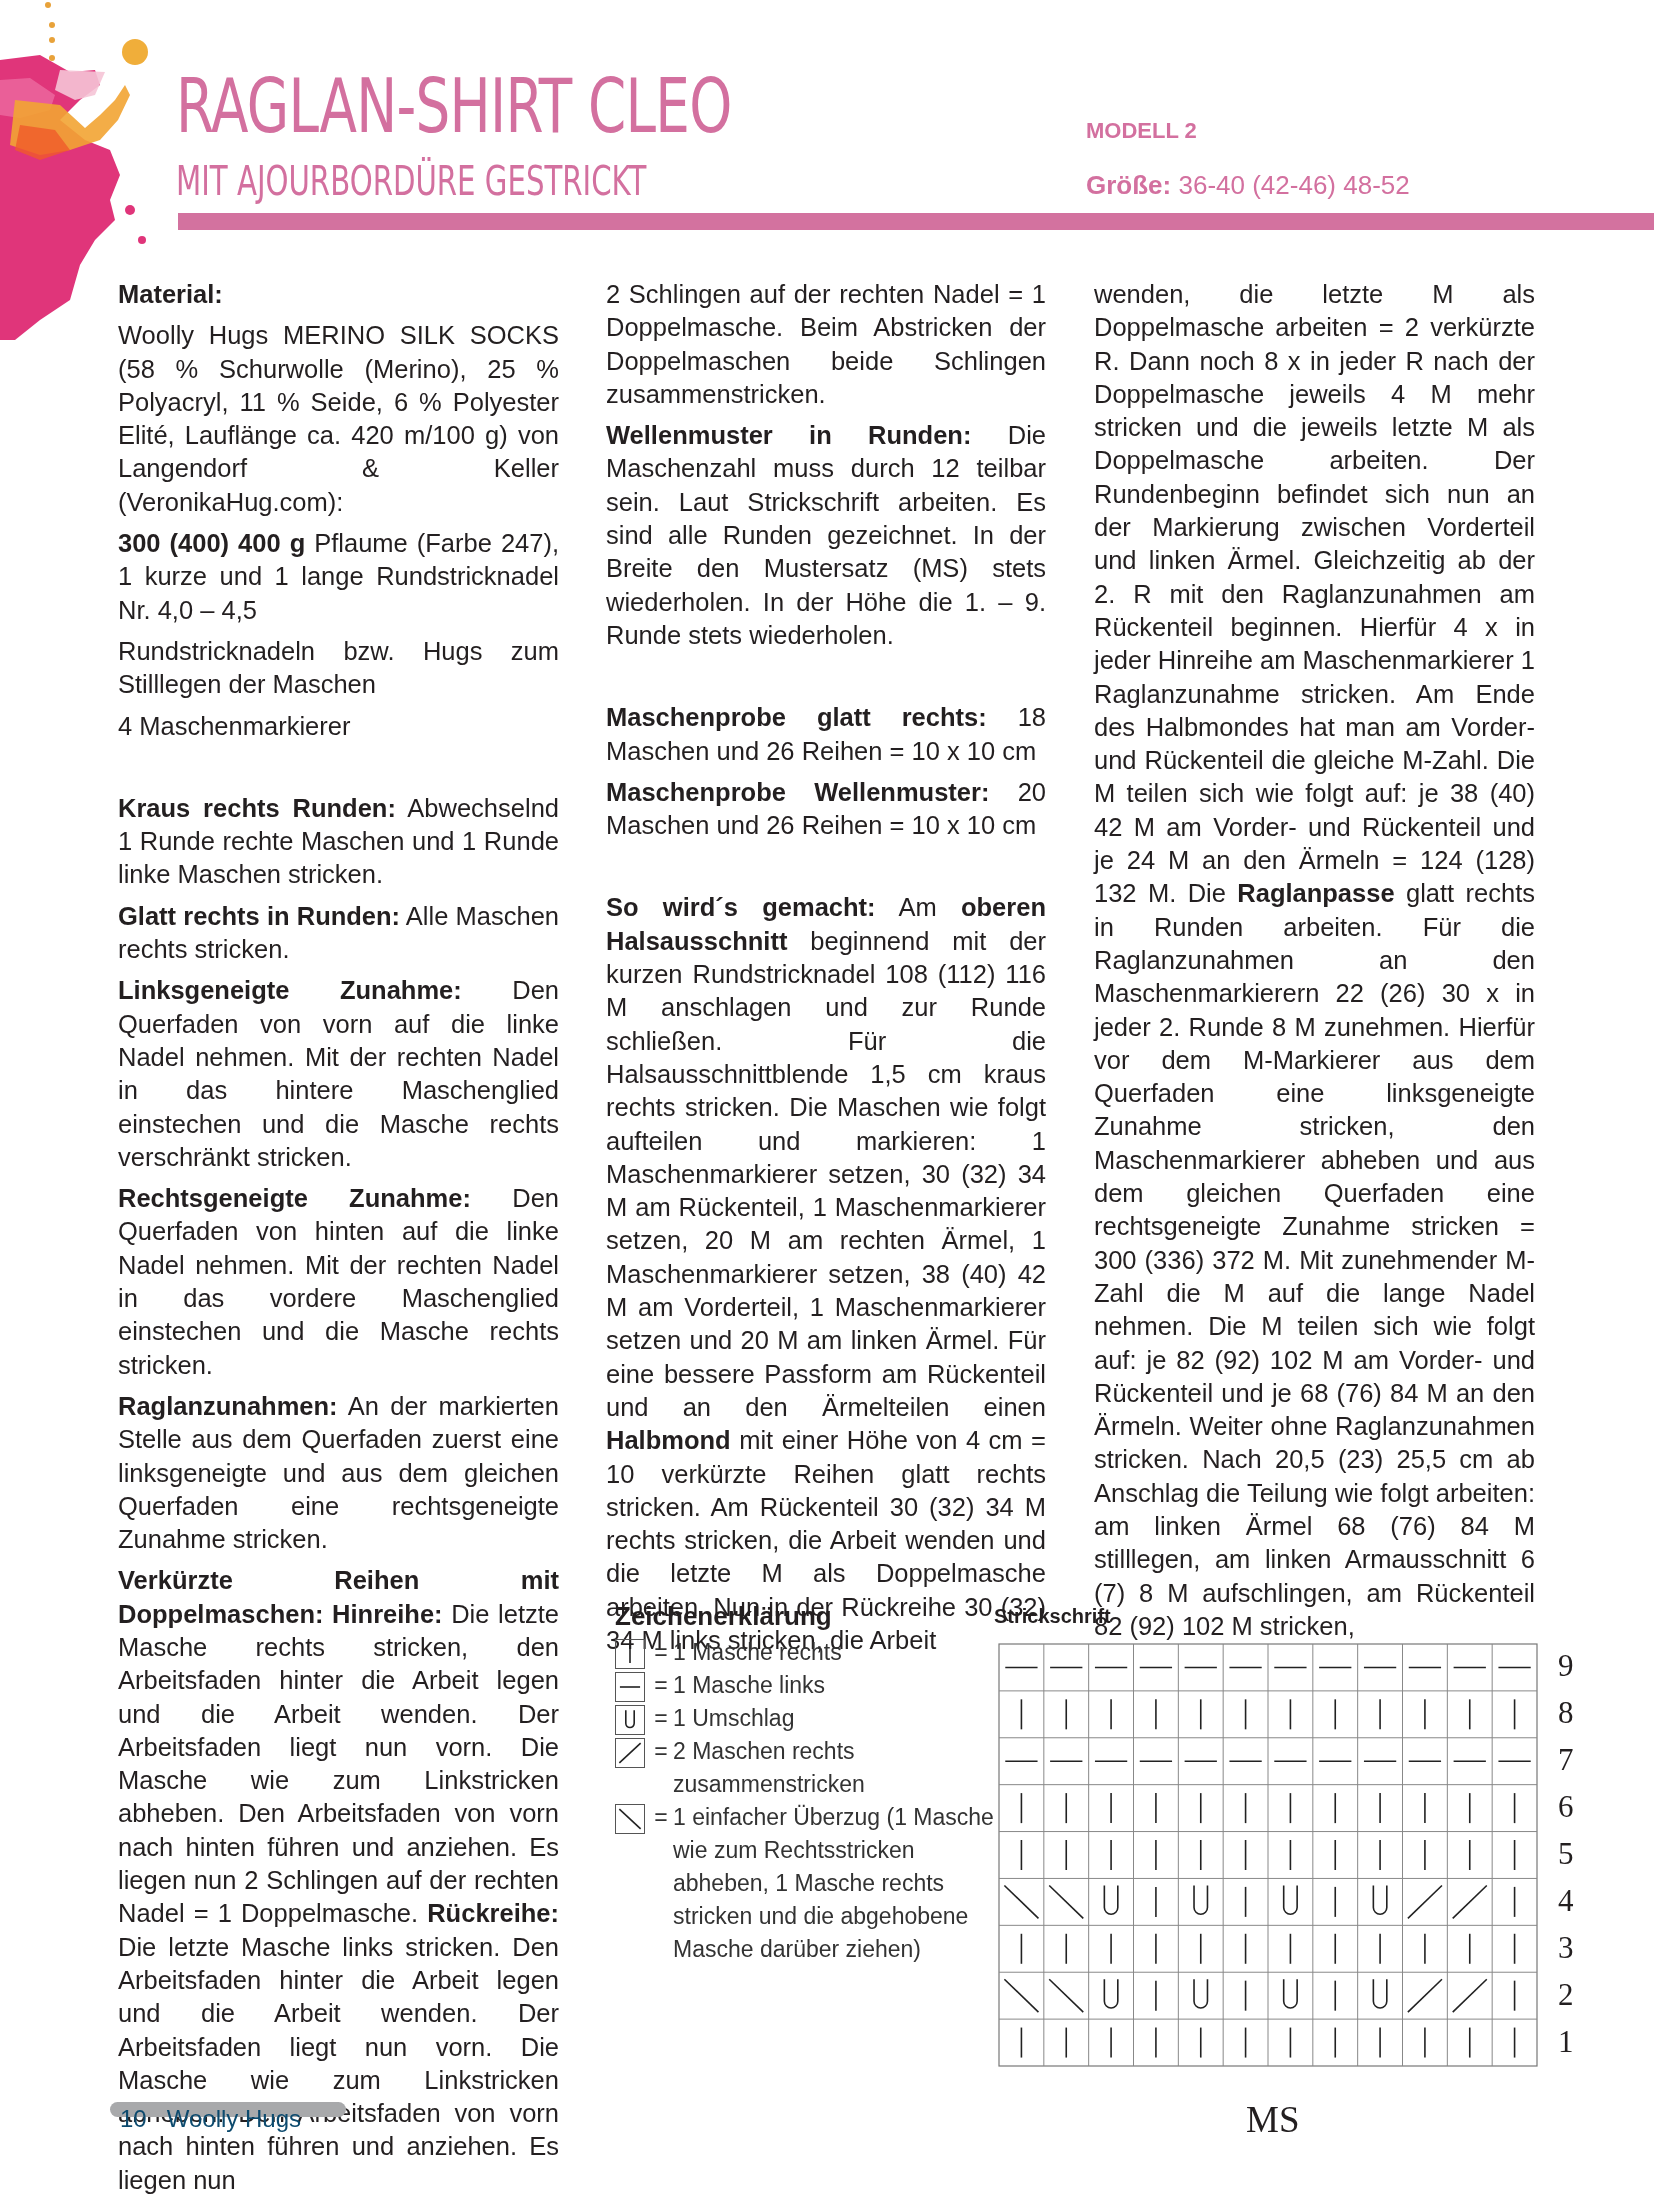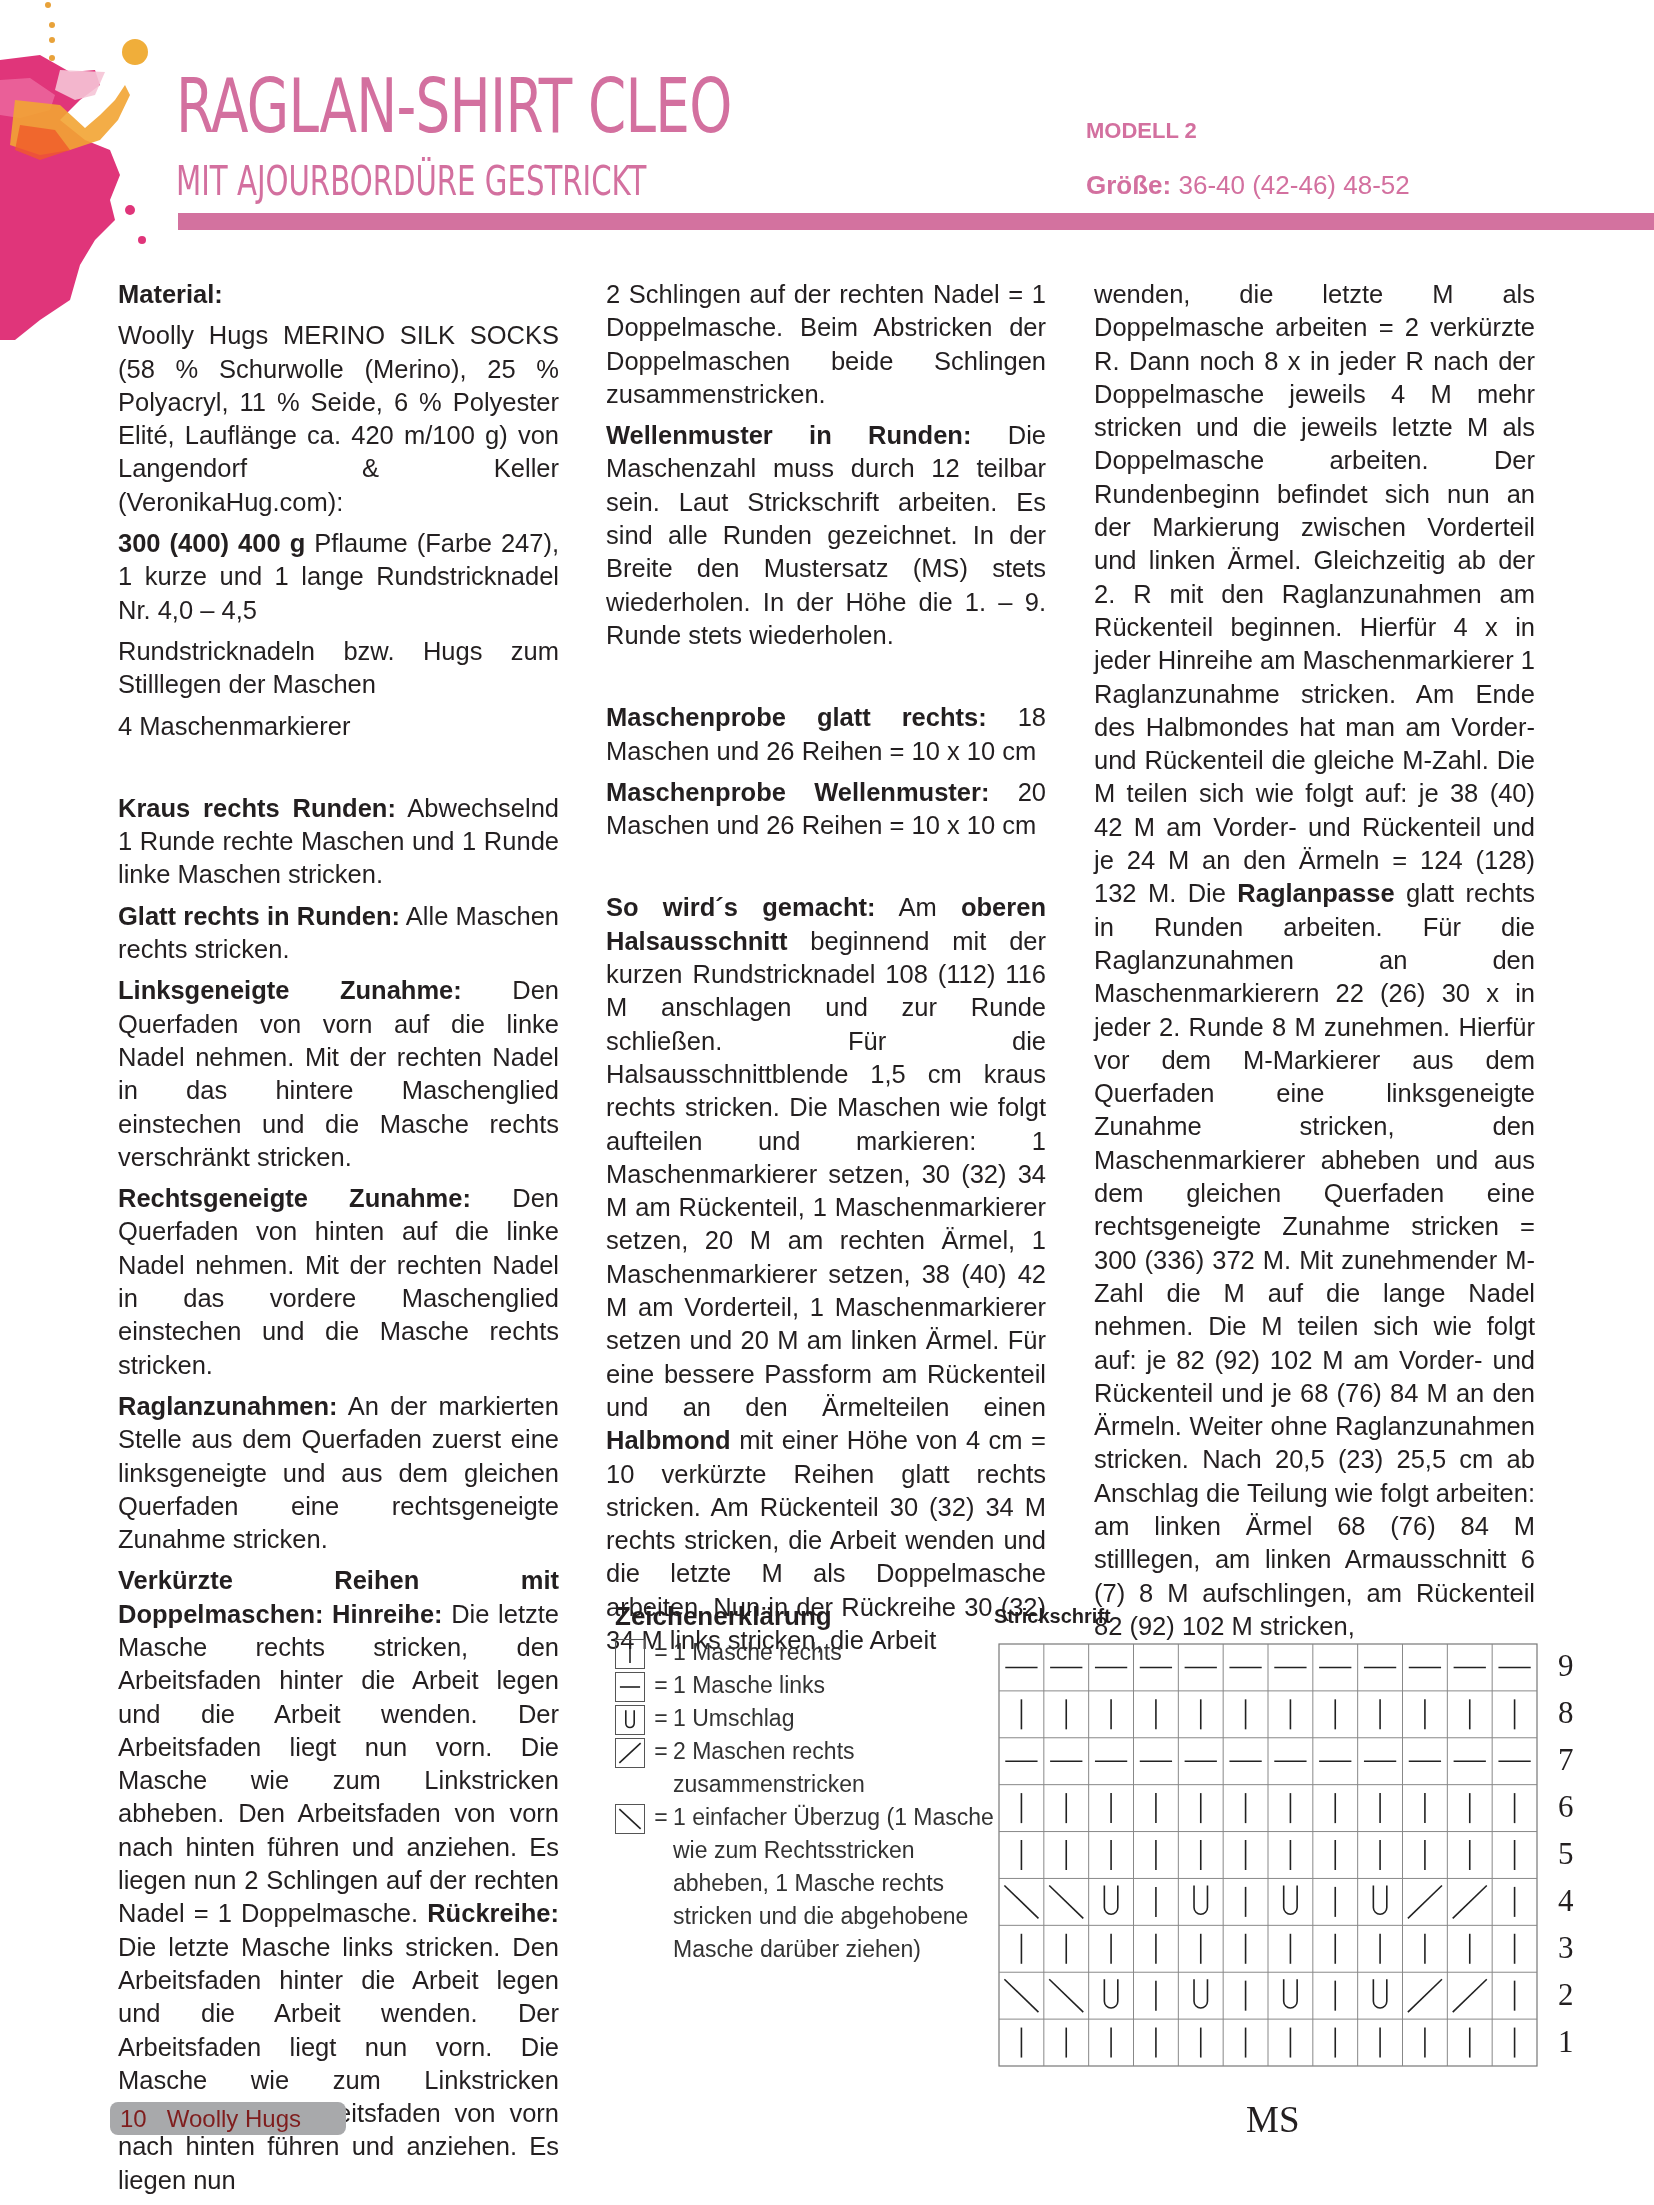--- a/index.html
+++ b/index.html
@@ -35,22 +35,22 @@
   .leg-sym svg { width:28px; height:28px; display:block; }
   .leg-eq { width:24px; text-align:center; flex:0 0 auto; }
   .leg-text { flex:1; }
 
   .chart-title { position:absolute; left:994px; top:1600px; font-family:"Liberation Sans", sans-serif;
                  font-size:20px; font-weight:bold; line-height:32px; }
   .chart { position:absolute; left:998px; top:1643px; }
   .row-num { position:absolute; left:1558px; font-family:"Liberation Serif", serif; font-size:31px; }
   .ms-label { position:absolute; left:1246px; top:2078px; font-family:"Liberation Serif", serif; font-size:37px;margin-top:20px; }
 
-  .footer { position:absolute; left:110px; top:2102px; width:236px; height:33px; background:#a8a9ab;
-            border-radius:8px; color:#7f1d1d; font-family:"Liberation Sans", sans-serif; font-size:24px;
+  .footer { position:absolute; left:110px; top:2102px; width:236px; height:15px; background:#a8a9ab;
+            border-radius:8px; color:#0c4a6e; font-family:"Liberation Sans", sans-serif; font-size:24px;
             line-height:33px; padding-left:10px; box-sizing:border-box; white-space:pre; }
 </style>
 </head>
 <body>
 
 <svg class="splash" viewBox="0 0 180 340">
   <path d="M0 60 L40 55 L70 72 L95 70 L100 85 L80 100 L60 120 L85 140 L110 150 L120 175 L110 200 L115 220 L95 240 L80 265 L70 300 L40 320 L15 340 L0 340 Z" fill="#e0357a"></path>
   <path d="M0 80 L30 78 L55 95 L50 110 L20 118 L0 115 Z" fill="#ec6aa0" opacity="0.8"></path>
   <path d="M15 100 L60 105 L85 128 L100 115 L115 100 L125 85 L130 95 L118 120 L100 140 L70 150 L40 155 L10 145 Z" fill="#f2a433" opacity="0.9"></path>
   <path d="M20 125 L55 130 L70 150 L40 160 L15 150 Z" fill="#f05a2b" opacity="0.8"></path>

